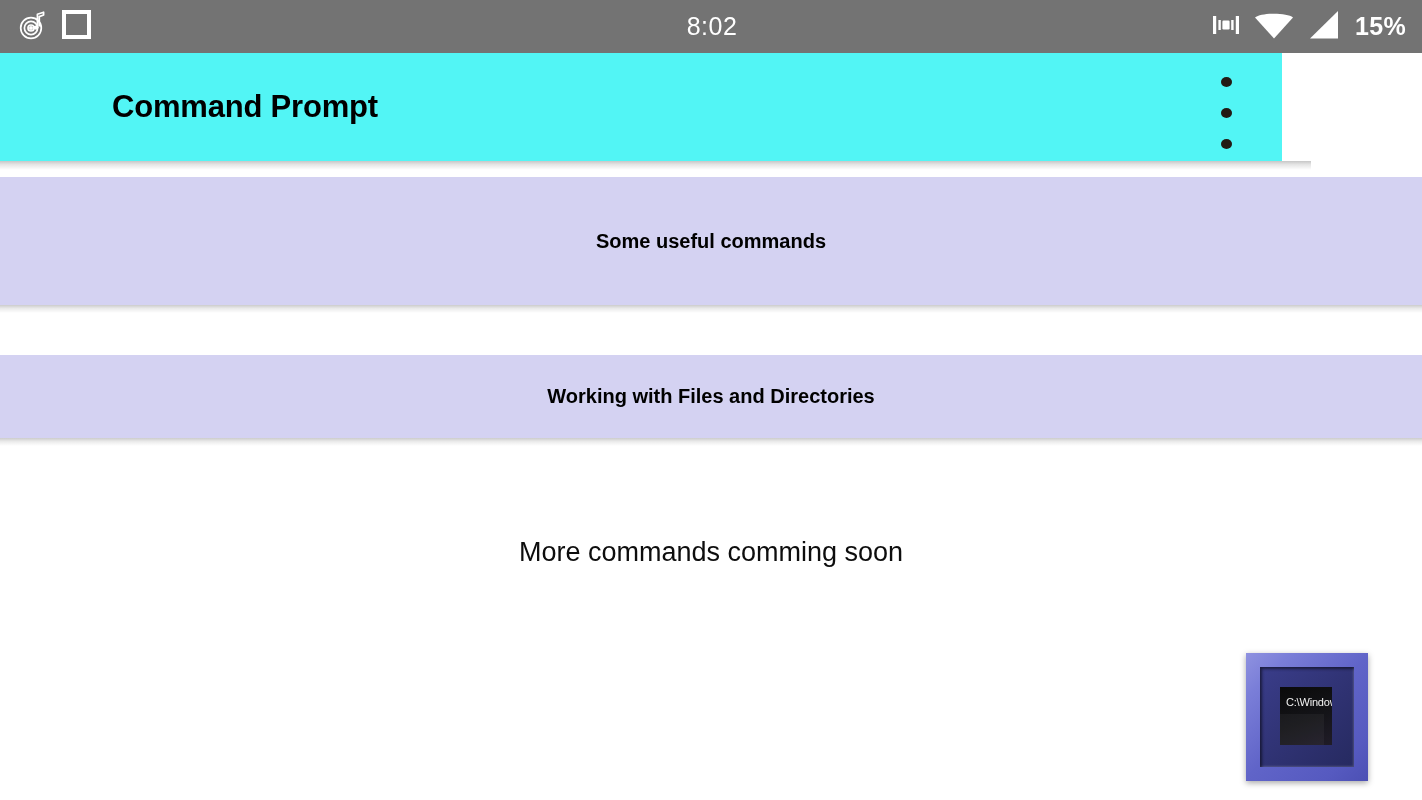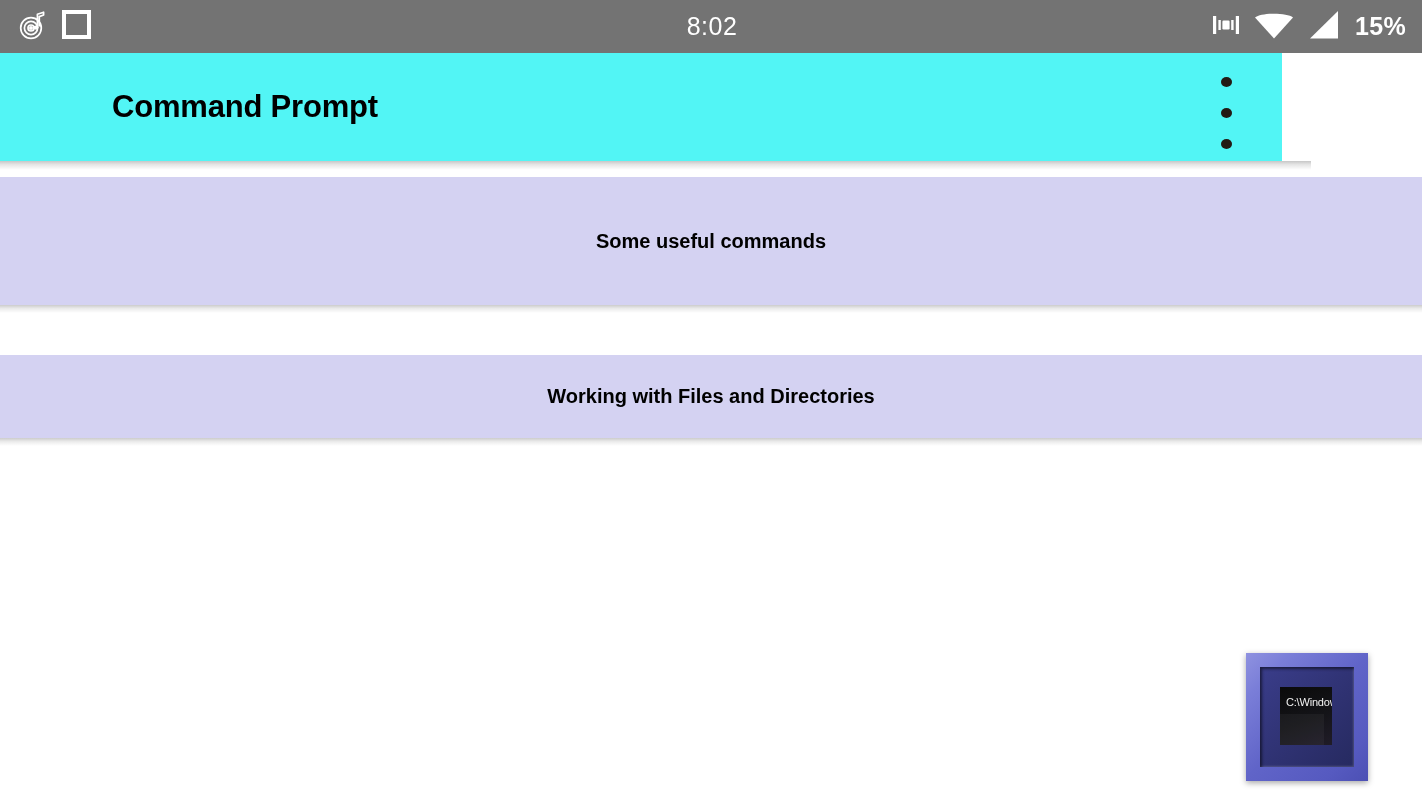--- a/index.html
+++ b/index.html
@@ -302,20 +302,21 @@
       <span class="overflow-dot"></span>
       <span class="overflow-dot"></span>
     </div>
   </div>
   <div class="app-bar-shadow"></div>
 
   <div class="menu-button" id="menu-button-0">Some useful commands</div>
 
   <div class="menu-button" id="menu-button-1">Working with Files and Directories</div>
 
+  <div class="coming-soon">More commands comming soon</div>
 
   <div class="cmd-icon">
     <div class="cmd-bevel"></div>
     <div class="cmd-frame-inner">
       <div class="cmd-screen">
         <div class="cmd-screen-lower"></div>
         <div class="cmd-text">C:\Windows\</div>
       </div>
     </div>
   </div>

